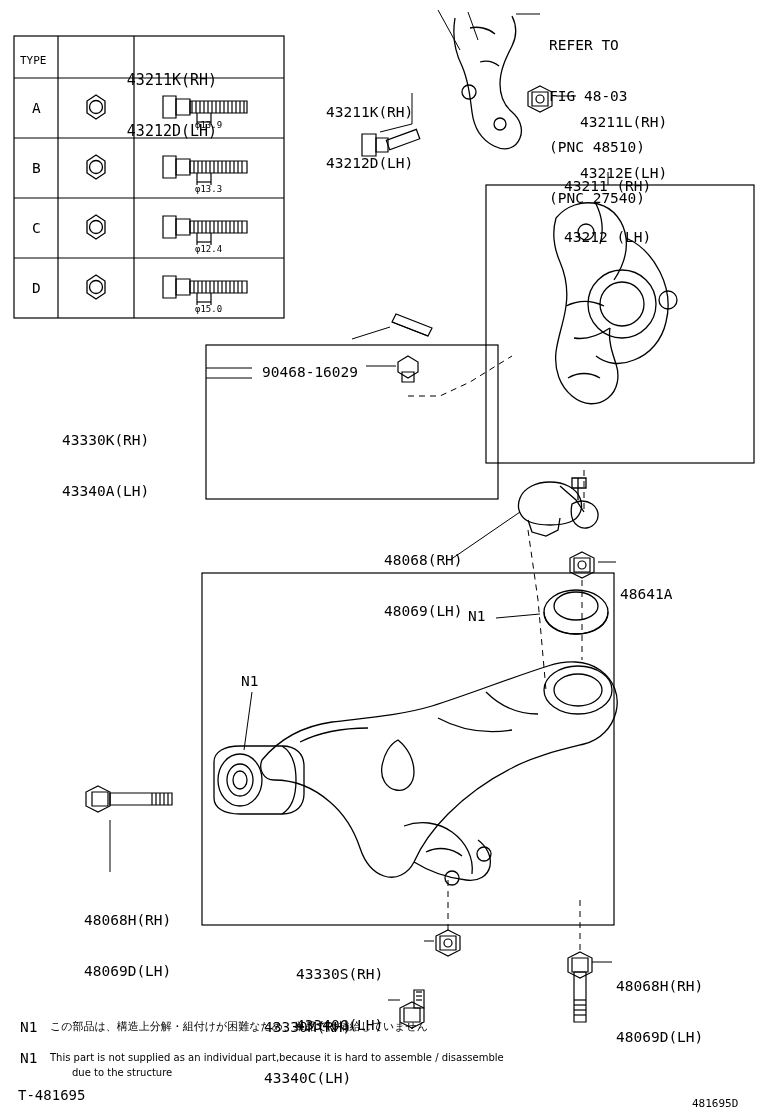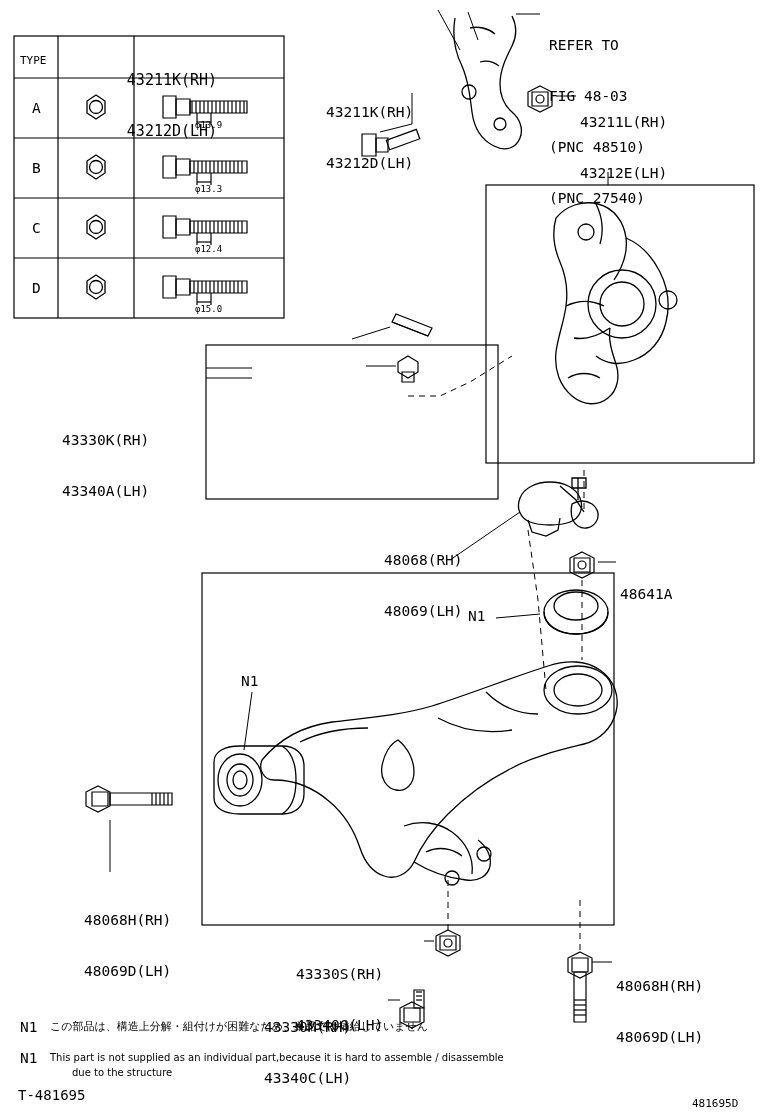--- a/index.html
+++ b/index.html
@@ -382,21 +382,28 @@
   <div class="lbl" style="left:326px; top:70px;">
     <div>43211K(RH)</div>
     <div>43212D(LH)</div>
   </div>
 
   <div class="lbl" style="left:580px; top:80px;">
     <div>43211L(RH)</div>
     <div>43212E(LH)</div>
   </div>
 
-
+  <div class="lbl" style="left:564px; top:144px;">
+    <div>43211 (RH)</div>
+    <div>43212 (LH)</div>
+  </div>
+
+  <div class="lbl" style="left:262px; top:330px;">
+    <div>90468-16029</div>
+  </div>
 
 
   <div class="lbl" style="left:62px; top:398px;">
     <div>43330K(RH)</div>
     <div>43340A(LH)</div>
   </div>
 
   <div class="lbl" style="left:384px; top:518px;">
     <div>48068(RH)</div>
     <div>48069(LH)</div>

